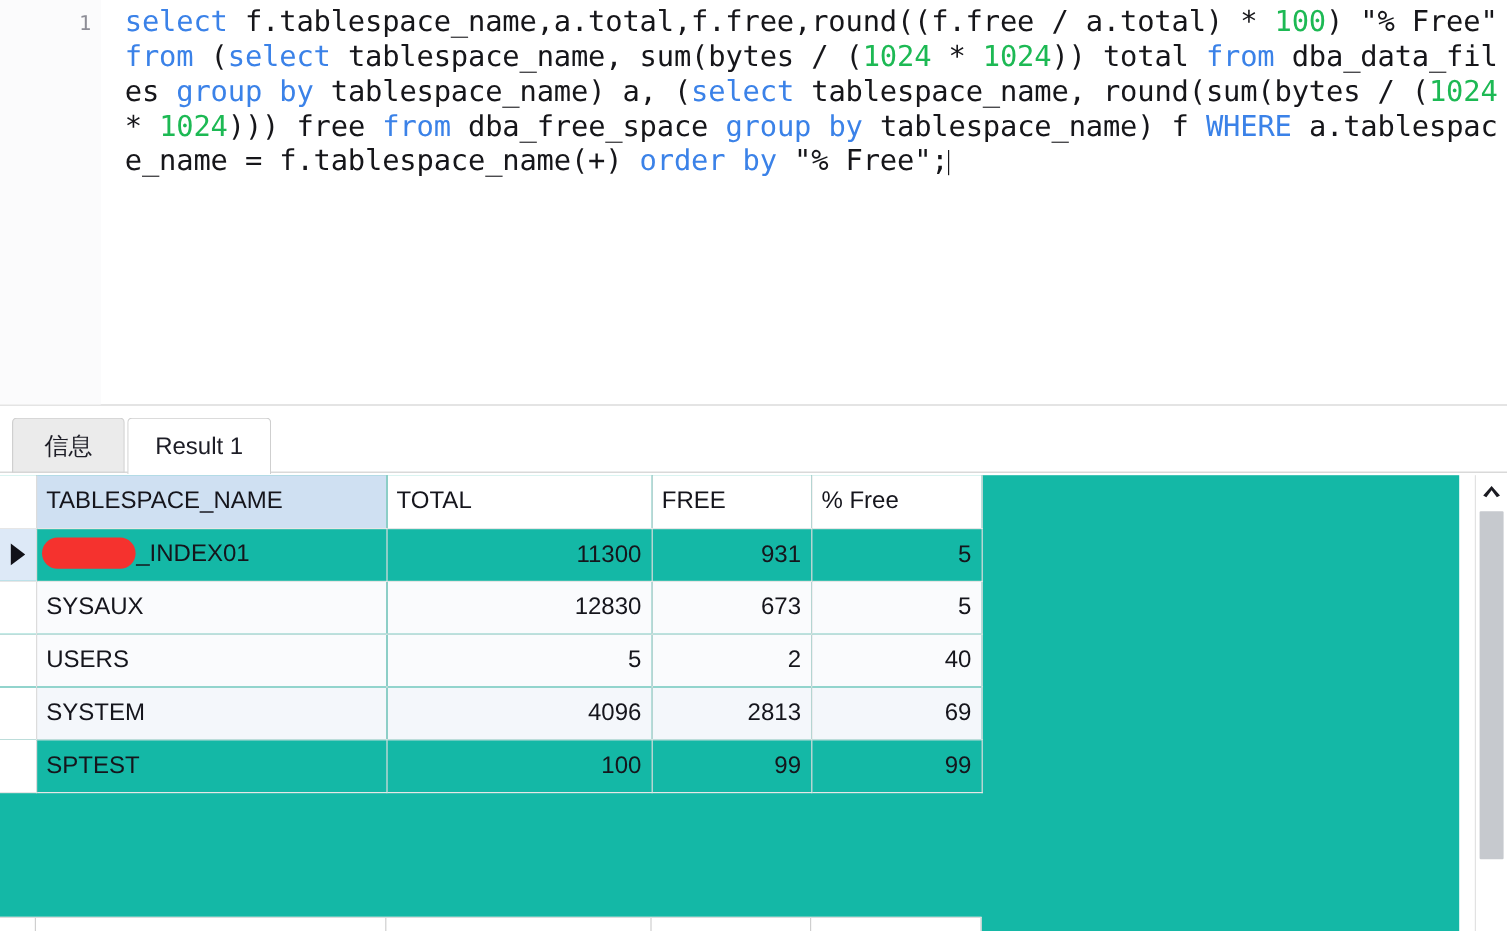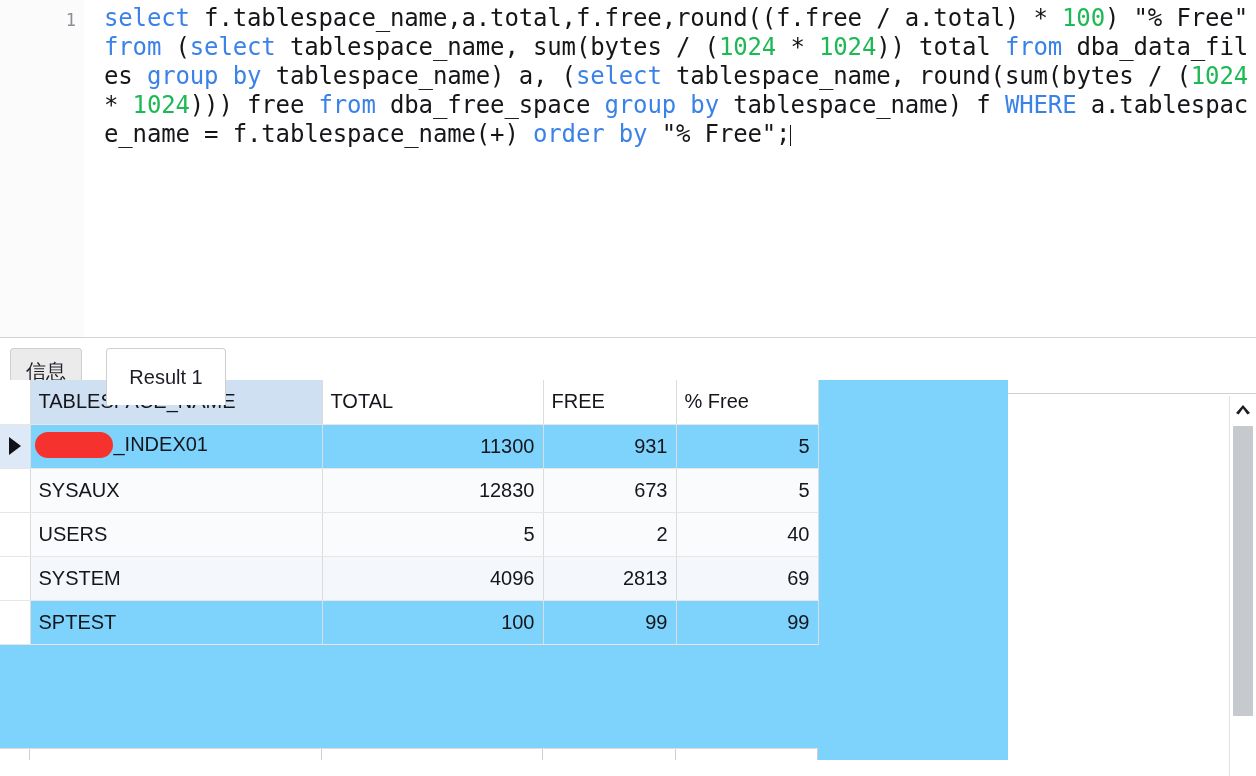--- a/index.html
+++ b/index.html
@@ -105,32 +105,32 @@
     border-bottom: none;
     border-radius: 4px 4px 0 0;
     background: #ebebeb;
     cursor: default;
     user-select: none;
   }
   .tab.active {
     background: #ffffff;
     border-color: #cfcfcf;
     z-index: 3;
-    height: 57px;
-  }
-  #tab-info   { left: 10px;  width: 72px; }
+    height: 47px;
+  }
+  #tab-info   { left: 10px;  width: 94px; }
   #tab-result { left: 106px; width: 120px; }
 
   
   #grid-wrap {
     position: absolute;
-    left: 0; top: 41px;
-    width: 1008px;
+    left: 0; top: 57px;
+    width: 1216px;
     height: 380px;
-    background: #7dd3fc;
+    background: #14b8a6;
   }
   table#result-grid {
     position: absolute;
     left: 0; top: 0;
     border-collapse: collapse;
     table-layout: fixed;
     font-size: 20px;
     color: #15151c;
   }
   table#result-grid th,

